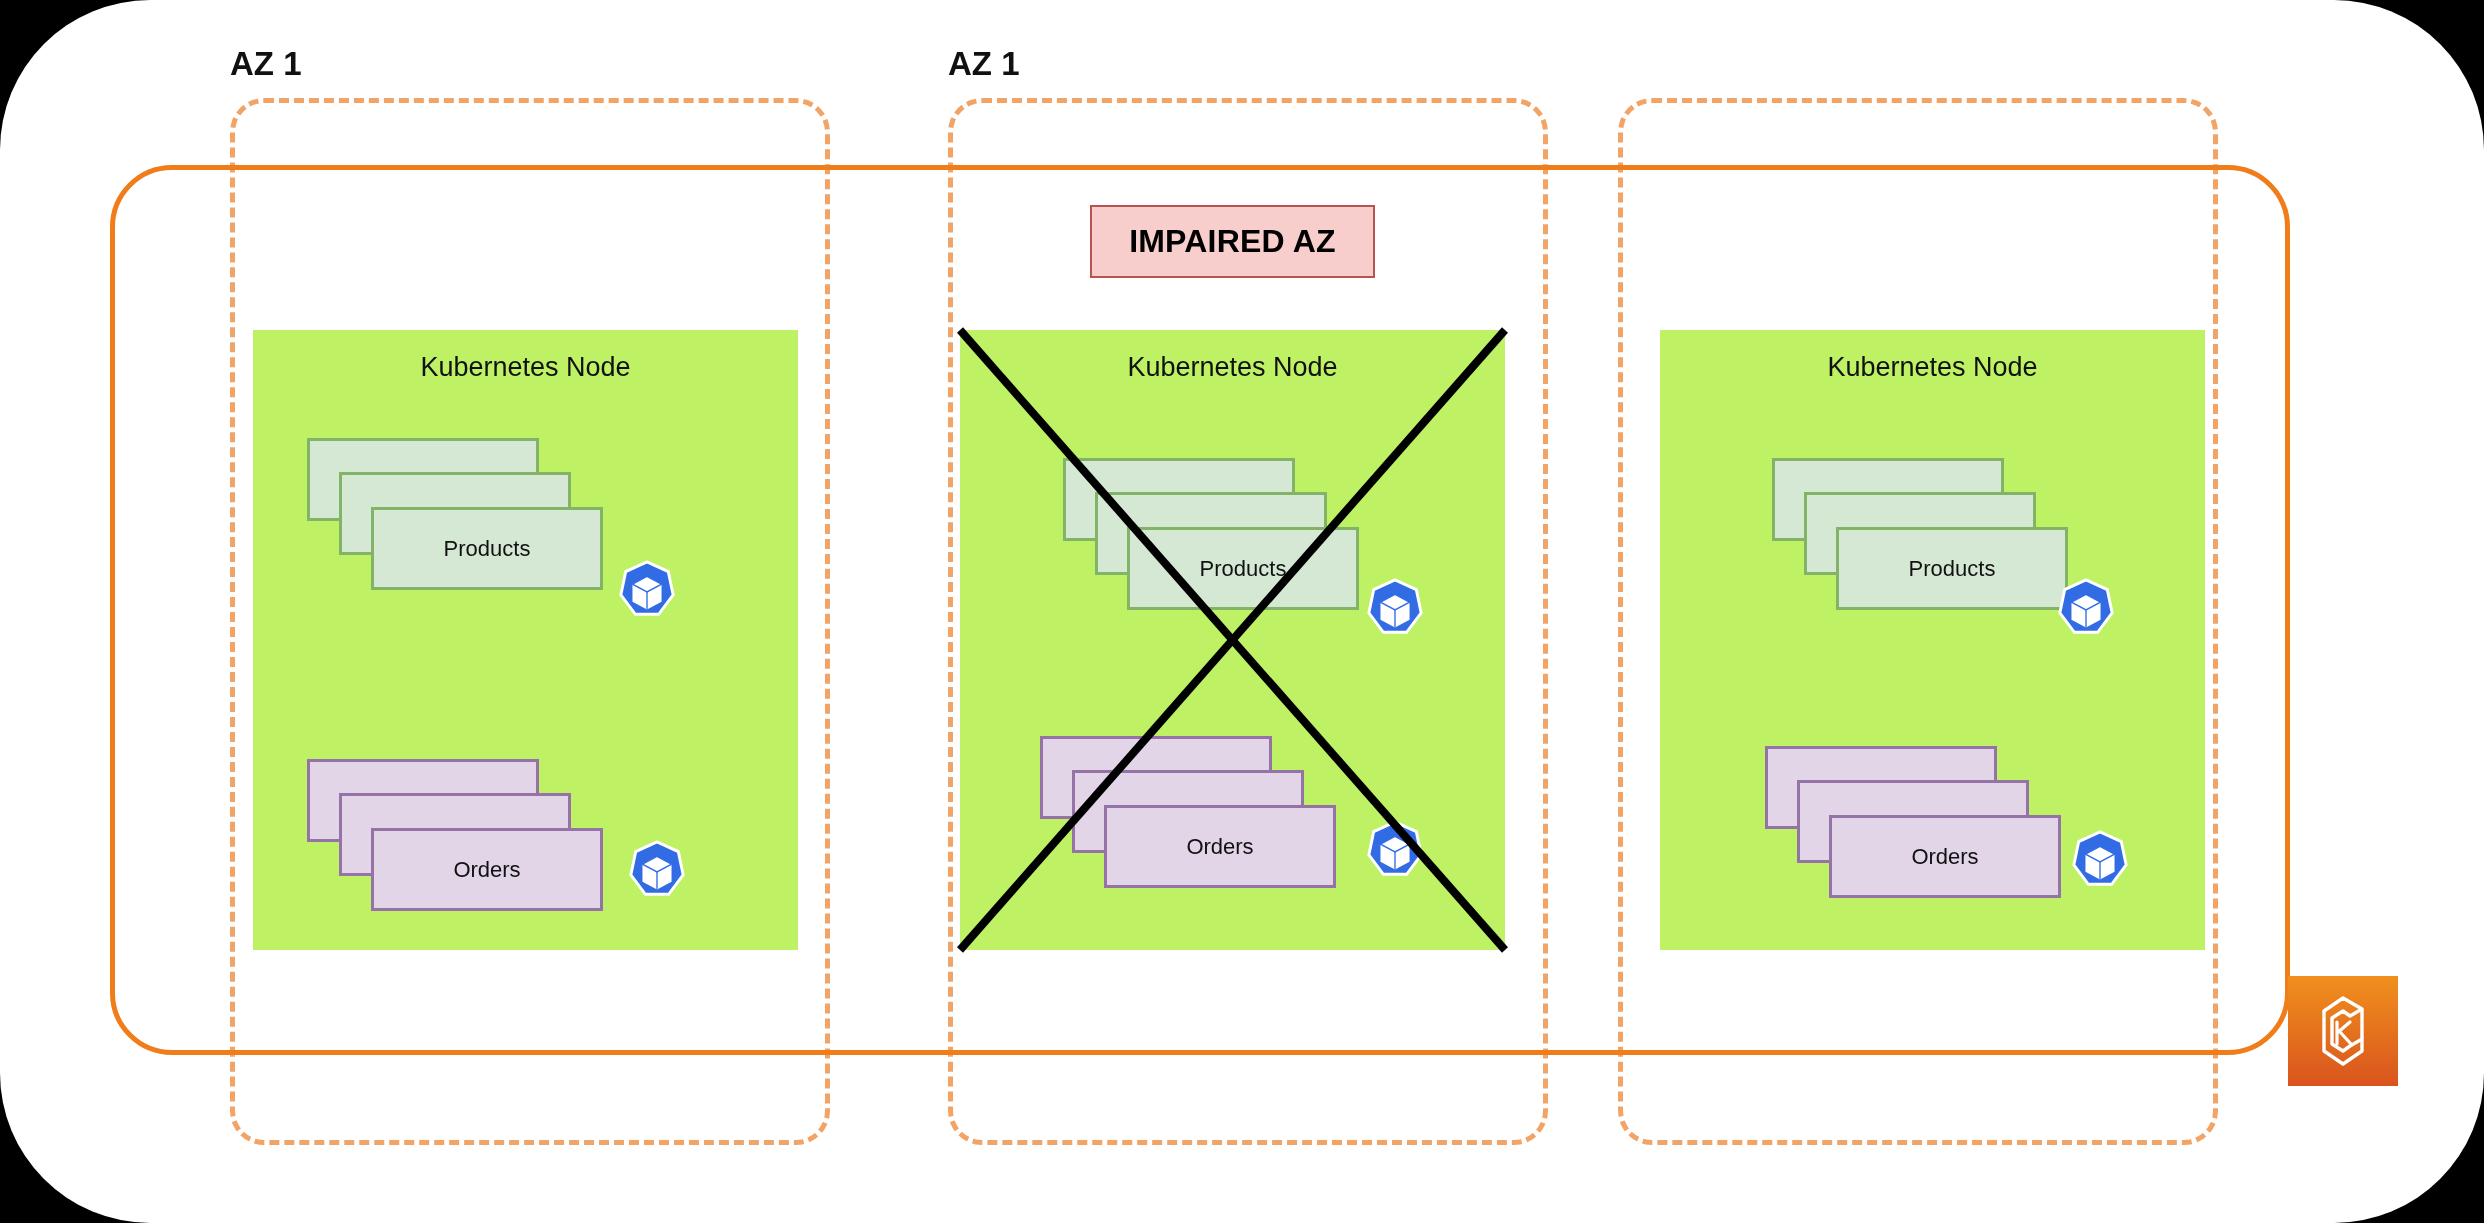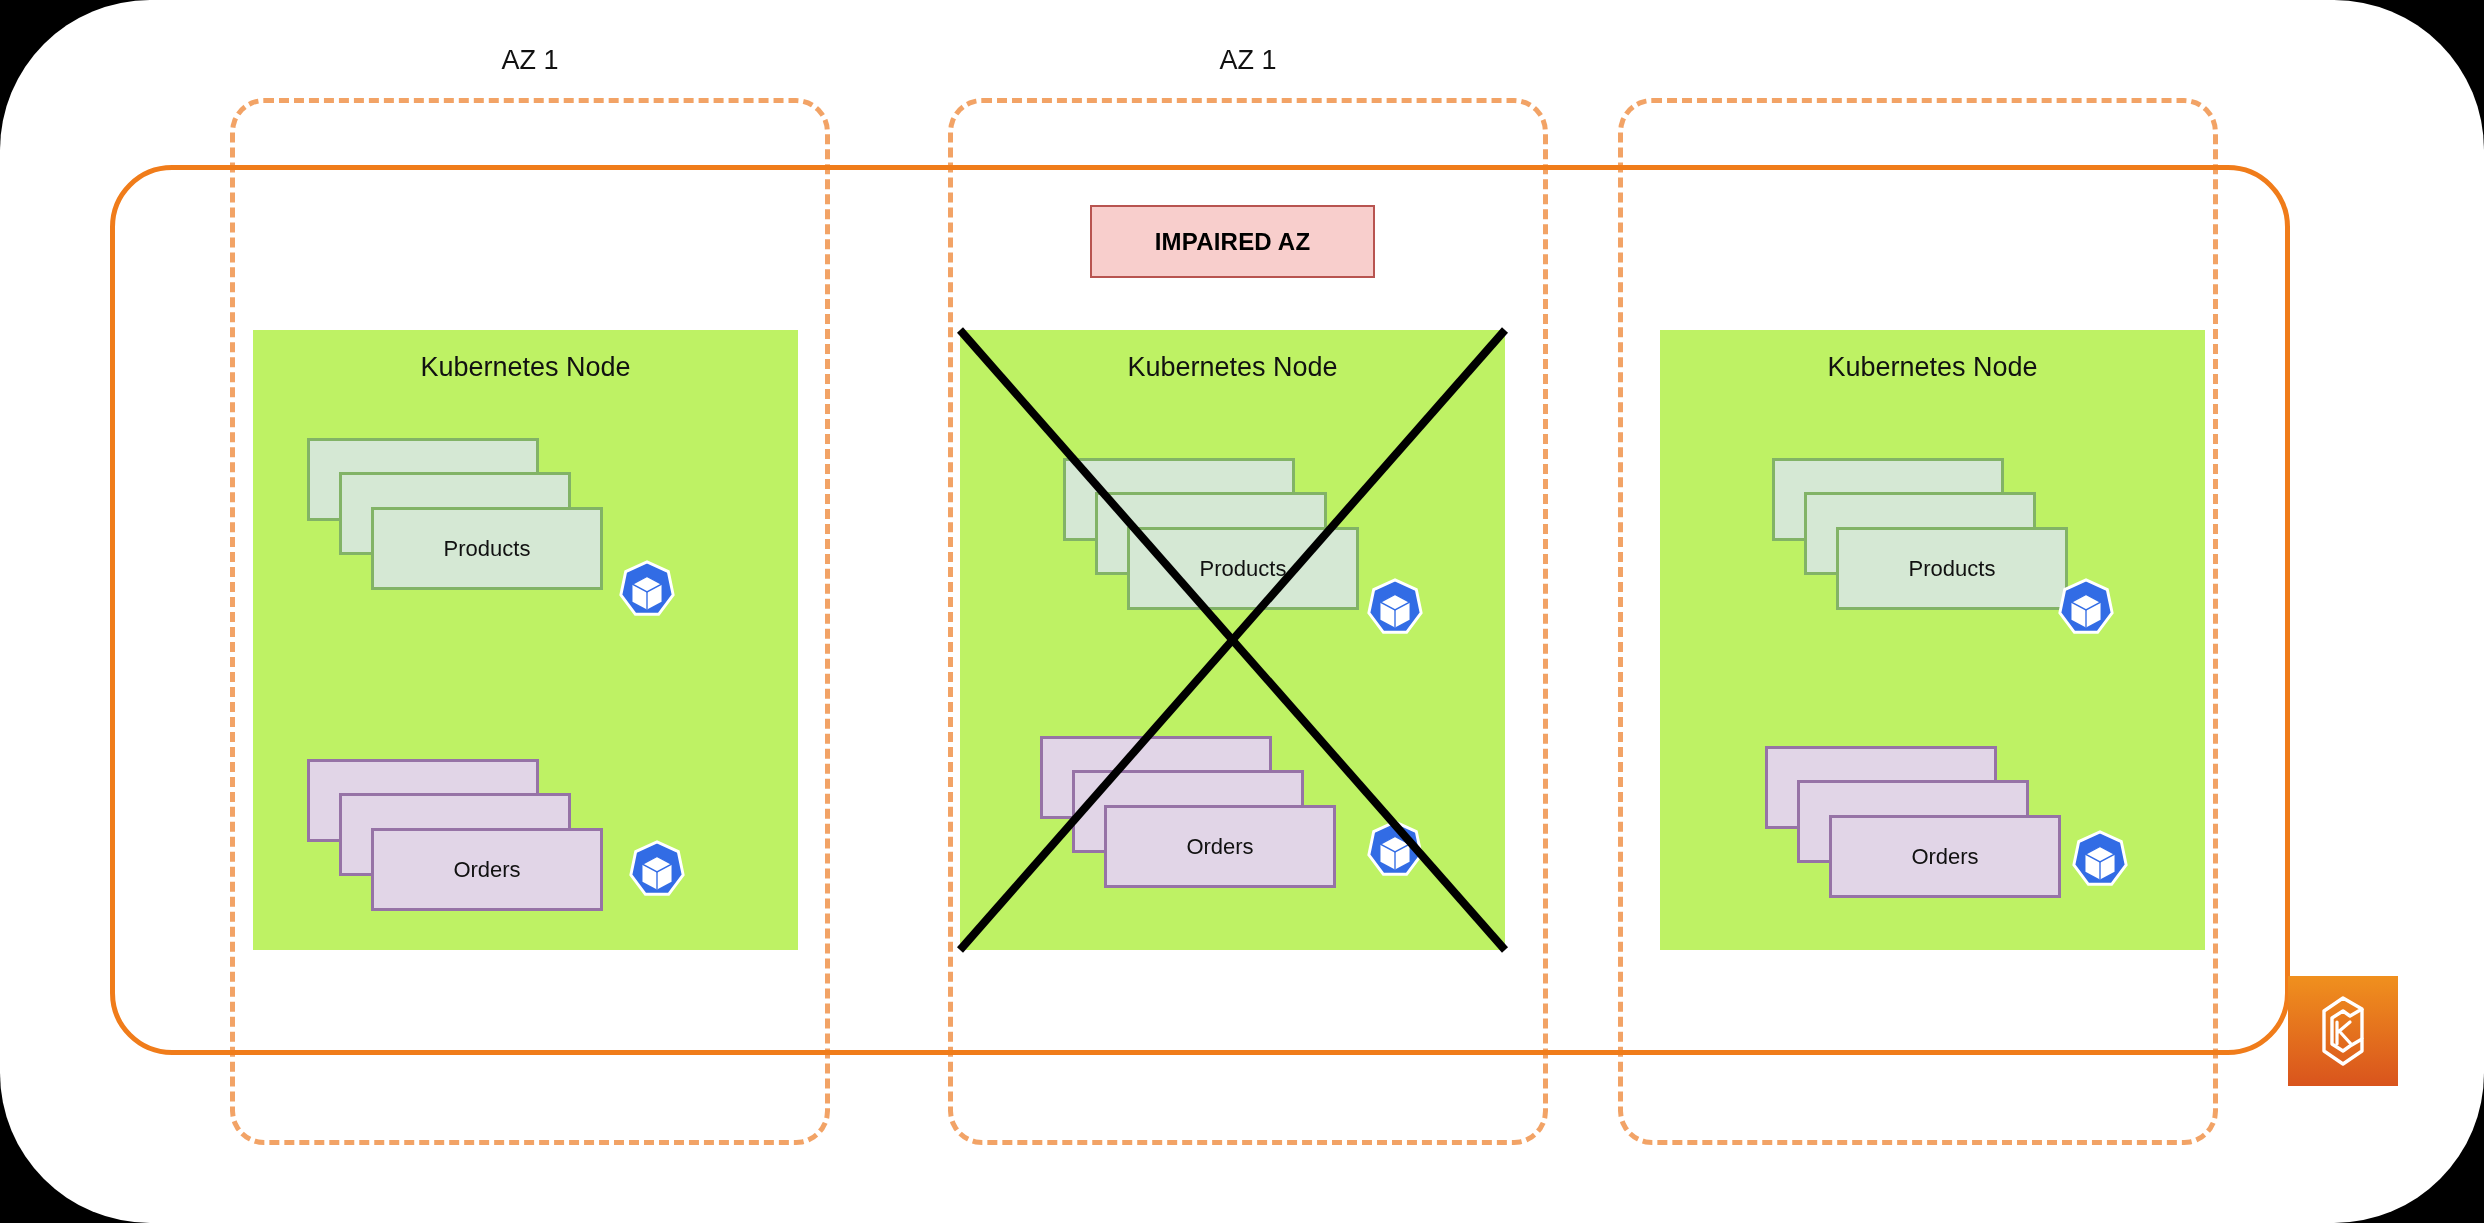--- a/index.html
+++ b/index.html
@@ -26,24 +26,25 @@
   
   .az-col {
     position: absolute;
     border: 5px dashed #f2a366;
     border-radius: 34px;
     box-sizing: border-box;
     background: transparent;
   }
   .az-label {
     position: absolute;
-    text-align: center;
-    font-size: 27px;
+    text-align: left;
+    font-size: 33px;
     color: #111111;
     white-space: nowrap;
+    font-weight: bold;
   }
 
   
   .eks-cluster {
     position: absolute;
     border: 5px solid #f07c1a;
     border-radius: 62px;
     box-sizing: border-box;
     background: transparent;
   }
@@ -107,21 +108,21 @@
 
   
   .impaired-banner {
     position: absolute;
     background: #f8cecc;
     border: 2px solid #b85450;
     box-sizing: border-box;
     display: flex;
     align-items: center;
     justify-content: center;
-    font-size: 24px;
+    font-size: 32px;
     font-weight: bold;
     color: #000000;
     letter-spacing: 0.2px;
   }
 
   
   .cross-overlay {
     position: absolute;
     pointer-events: none;
   }

